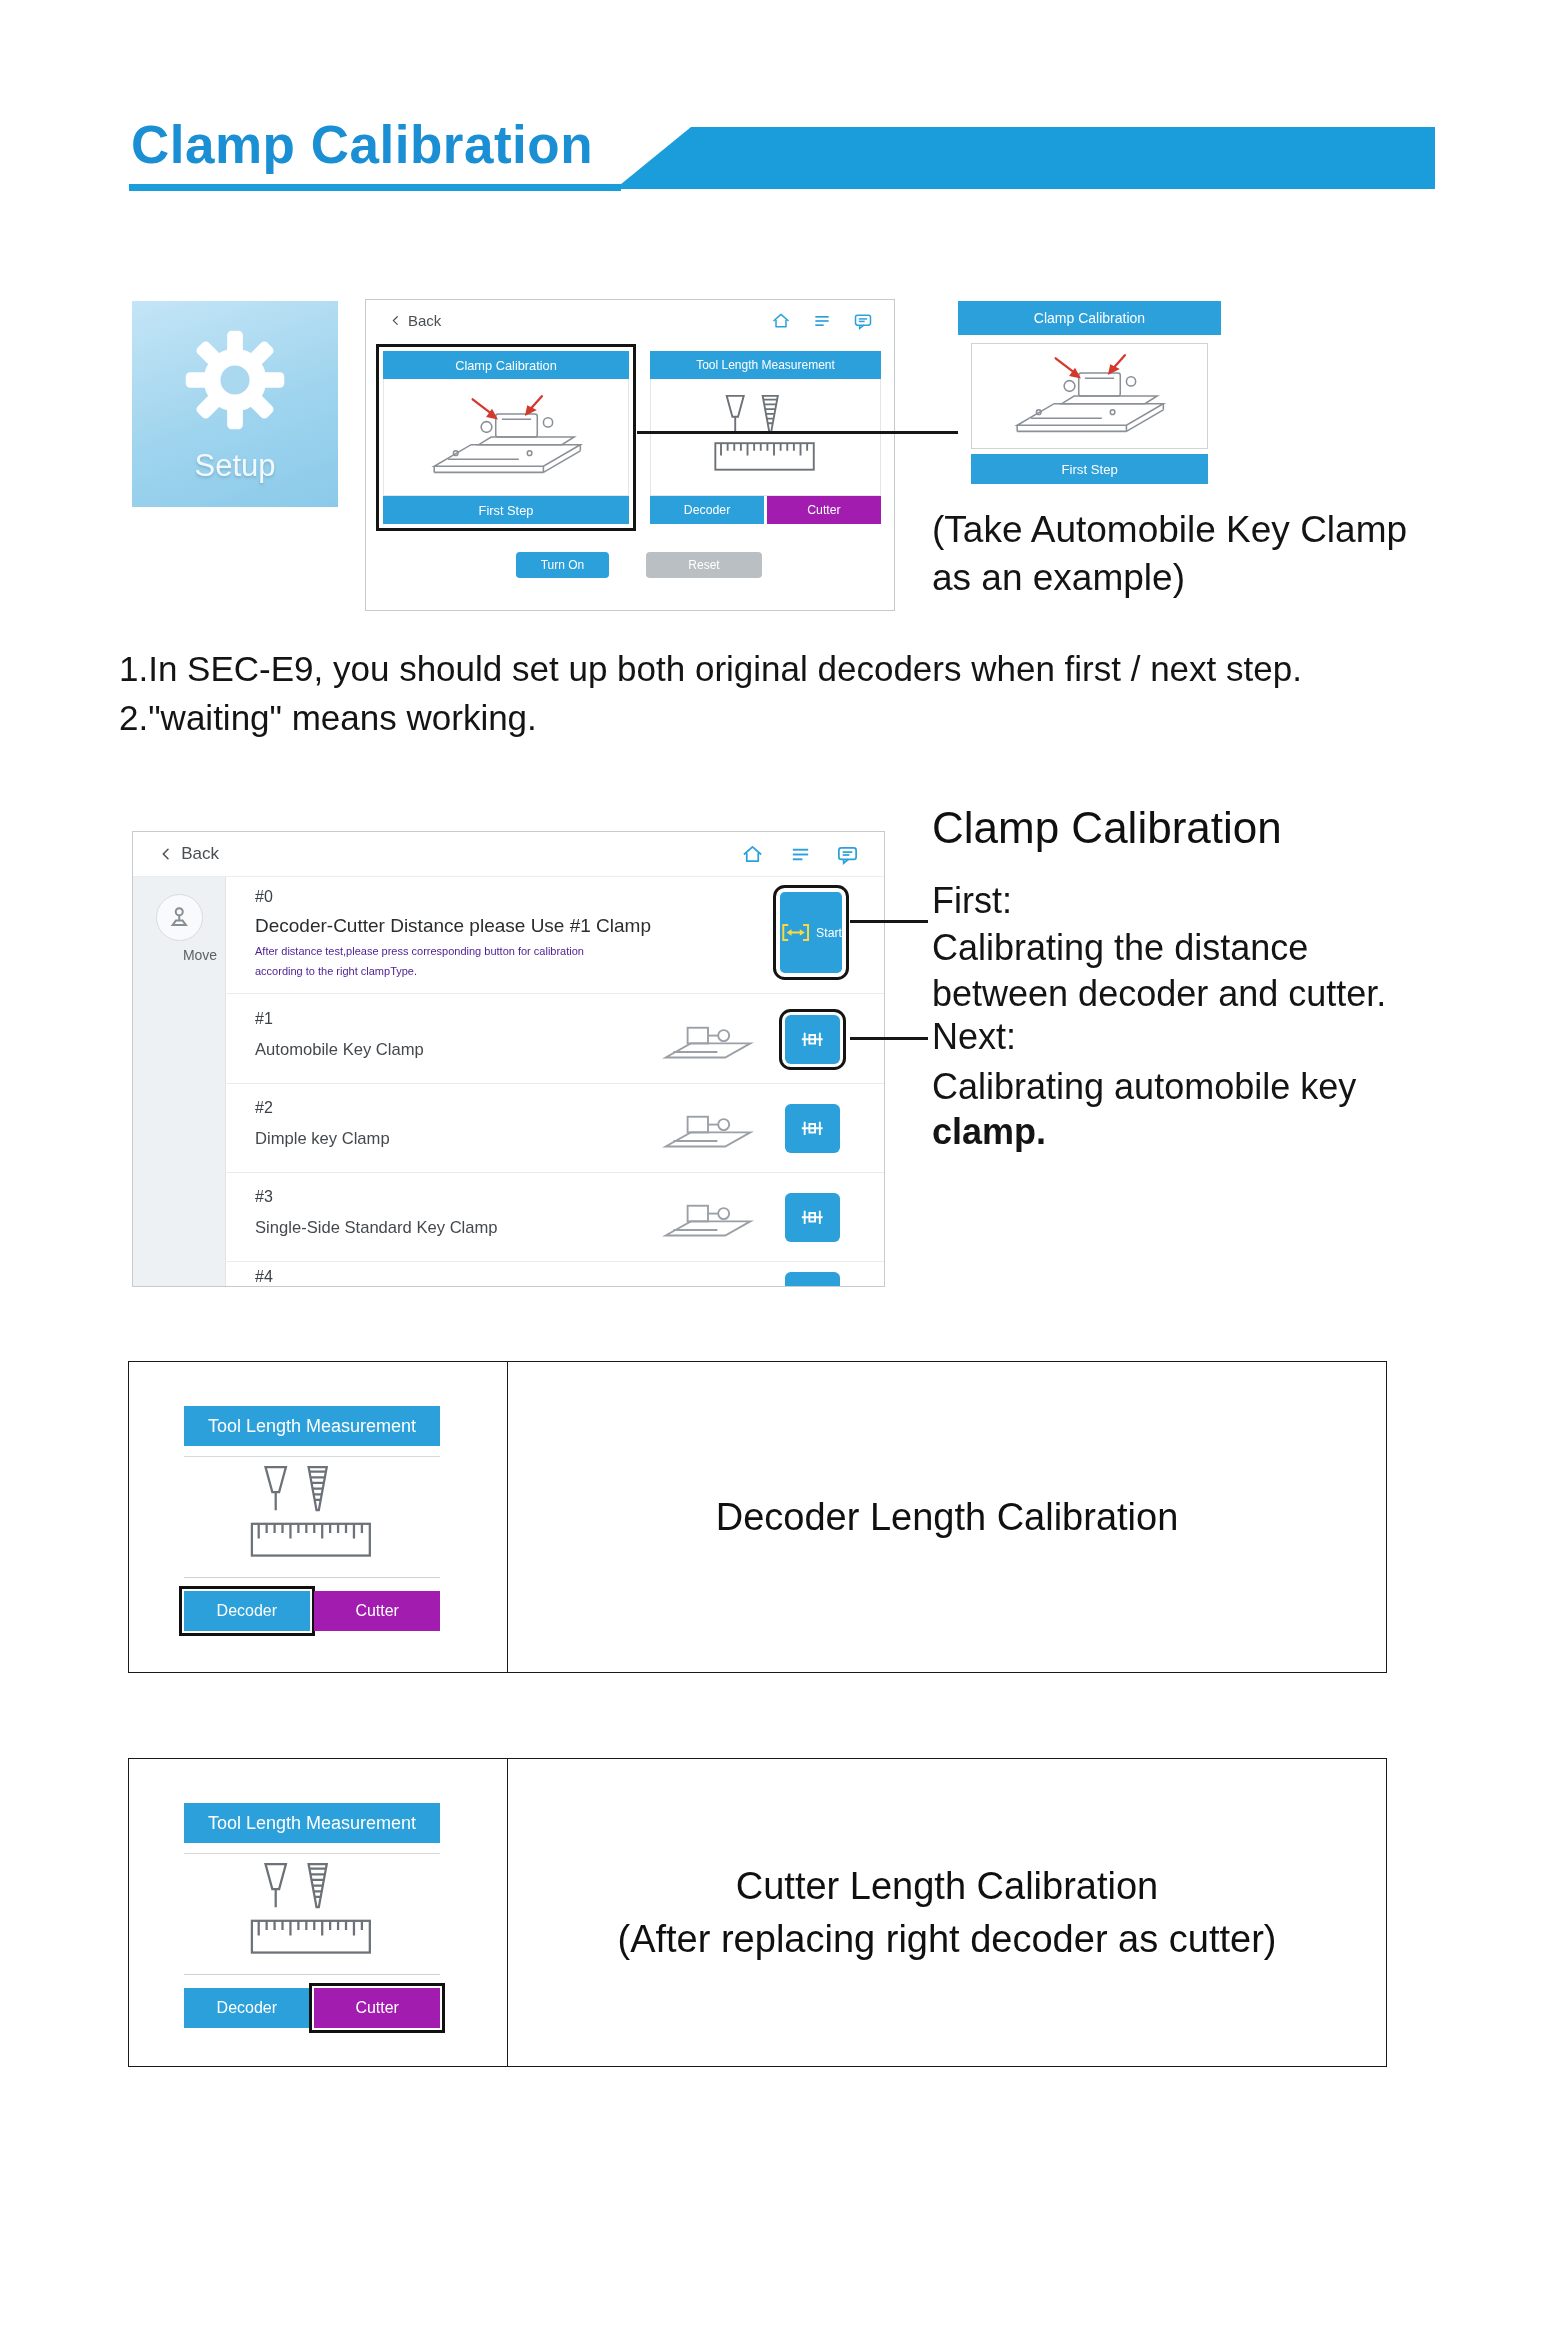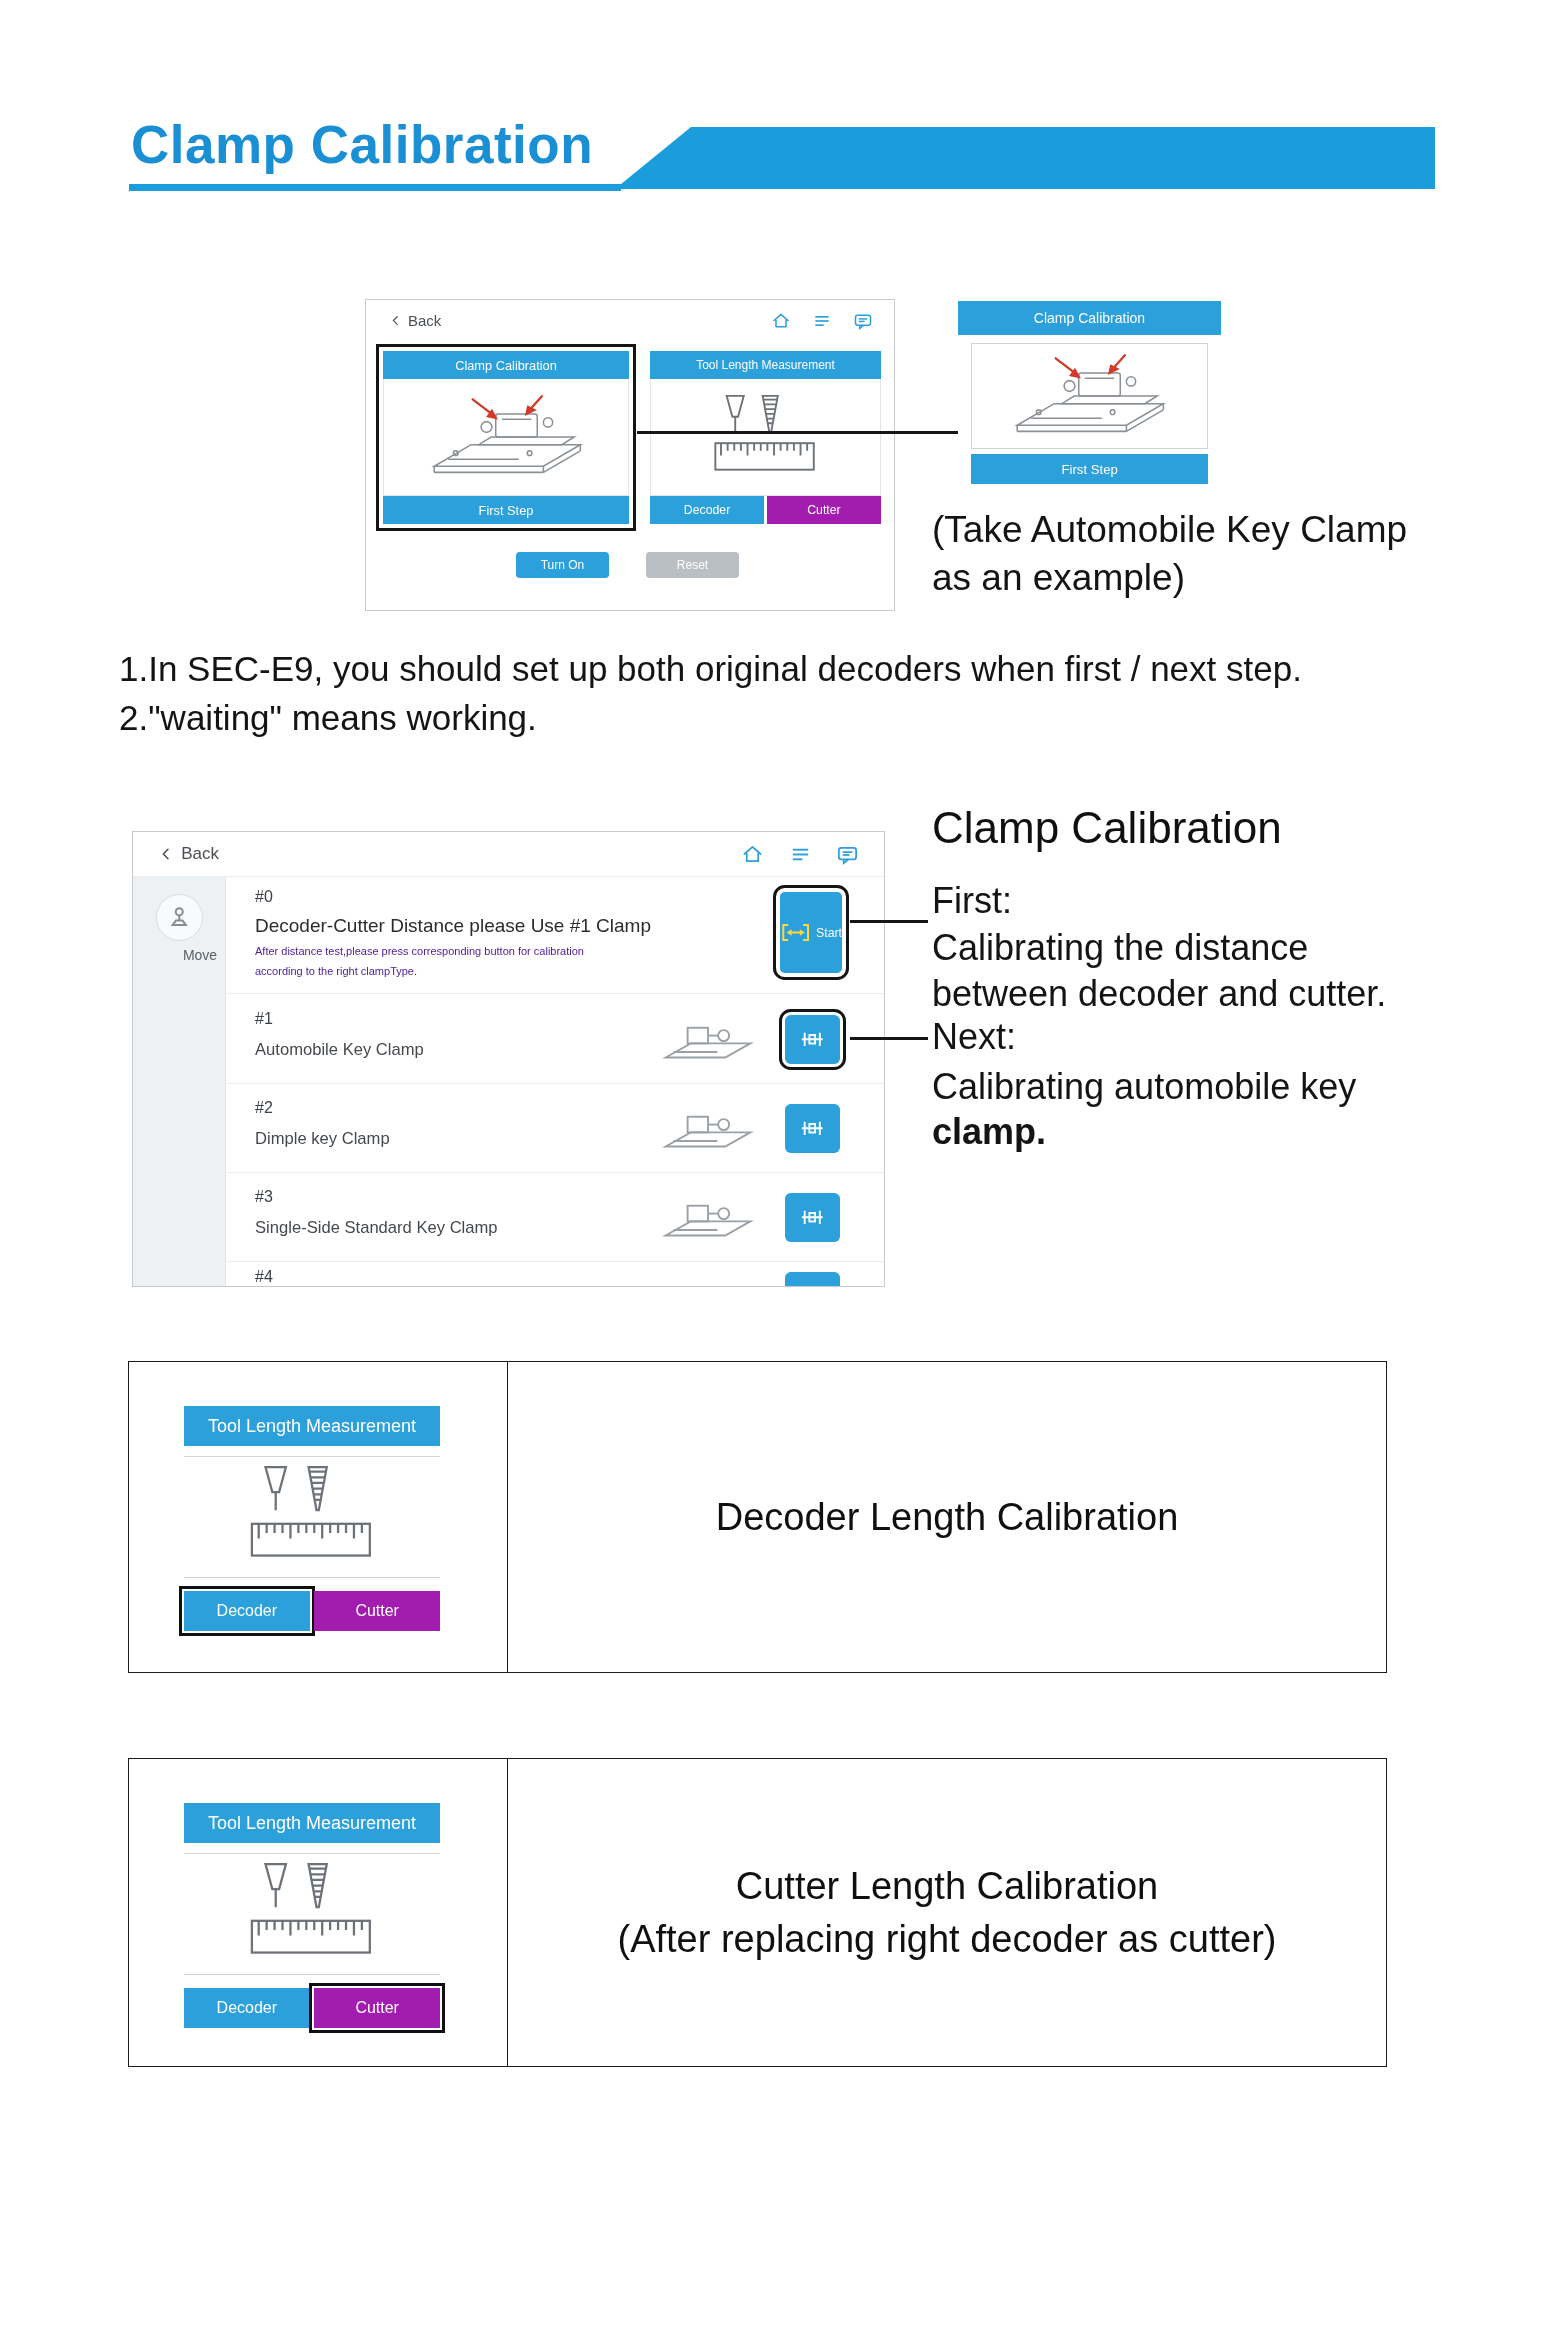--- a/index.html
+++ b/index.html
@@ -48,21 +48,21 @@
   .panel-btn { width:100%; height:28px; background:#2ba0da; color:#fff; font-size:12.8px;
                display:flex; align-items:center; justify-content:center; }
   #ms-right-panel { position:absolute; left:284px; top:51px; width:231px; }
   #ms-right-panel .panel-header { height:28px; font-size:12px; }
   #ms-right-panel .panel-body { height:117px; }
   .probes-sm { width:159px; height:95px; }
   .panel-buttons { display:flex; gap:2.8px; }
   .pb { flex:1; height:28px; color:#fff; font-size:12.3px; display:flex; align-items:center; justify-content:center; }
   #ms-turnon { position:absolute; left:150px; top:252px; width:93px; height:25.6px; background:#2ba0da;
                border-radius:3.8px; color:#fff; font-size:12px; display:flex; align-items:center; justify-content:center; }
-  #ms-reset  { position:absolute; left:280px; top:252px; width:93px; height:25.6px; background:#babfc4;
+  #ms-reset  { position:absolute; left:280px; top:252px; width:116px; height:25.6px; background:#babfc4;
                border-radius:3.8px; color:#fff; font-size:12px; display:flex; align-items:center; justify-content:center; }
 
   
   .callout { position:absolute; background:#161616; z-index:30; }
   #connector1 { left:637px; top:431px; width:321px; height:2.8px; }
   #line-first { left:850px; top:920px; width:78px; height:2.8px; }
   #line-next  { left:850px; top:1037px; width:78px; height:2.8px; }
 
   
   #crop-screen { left:958px; top:301px; width:263px; }
@@ -267,20 +267,26 @@
     <polygon points="30,12 24,8 24,16" fill="#ffd83a"></polygon>
   </symbol>
 </svg>
 
 <div class="page">
 
   <h1 id="title">Clamp Calibration</h1>
   <div id="banner"></div>
   <div id="underline"></div>
 
+  <div id="setup-tile">
+    <svg class="gear" viewBox="0 0 118 118" width="112" height="112">
+        <use href="#sym-gear"></use>
+      </svg>
+    <div class="setup-label">Setup</div>
+  </div>
 
   <div id="main-screen" class="screen">
     <div class="topbar">
       <div class="back">
         <svg class="chev-sm" viewBox="0 0 14 14" width="13.2" height="13.2">
             <use href="#sym-chev"></use>
           </svg>
         <span>Back</span>
       </div>
       <div class="tb-icons">

